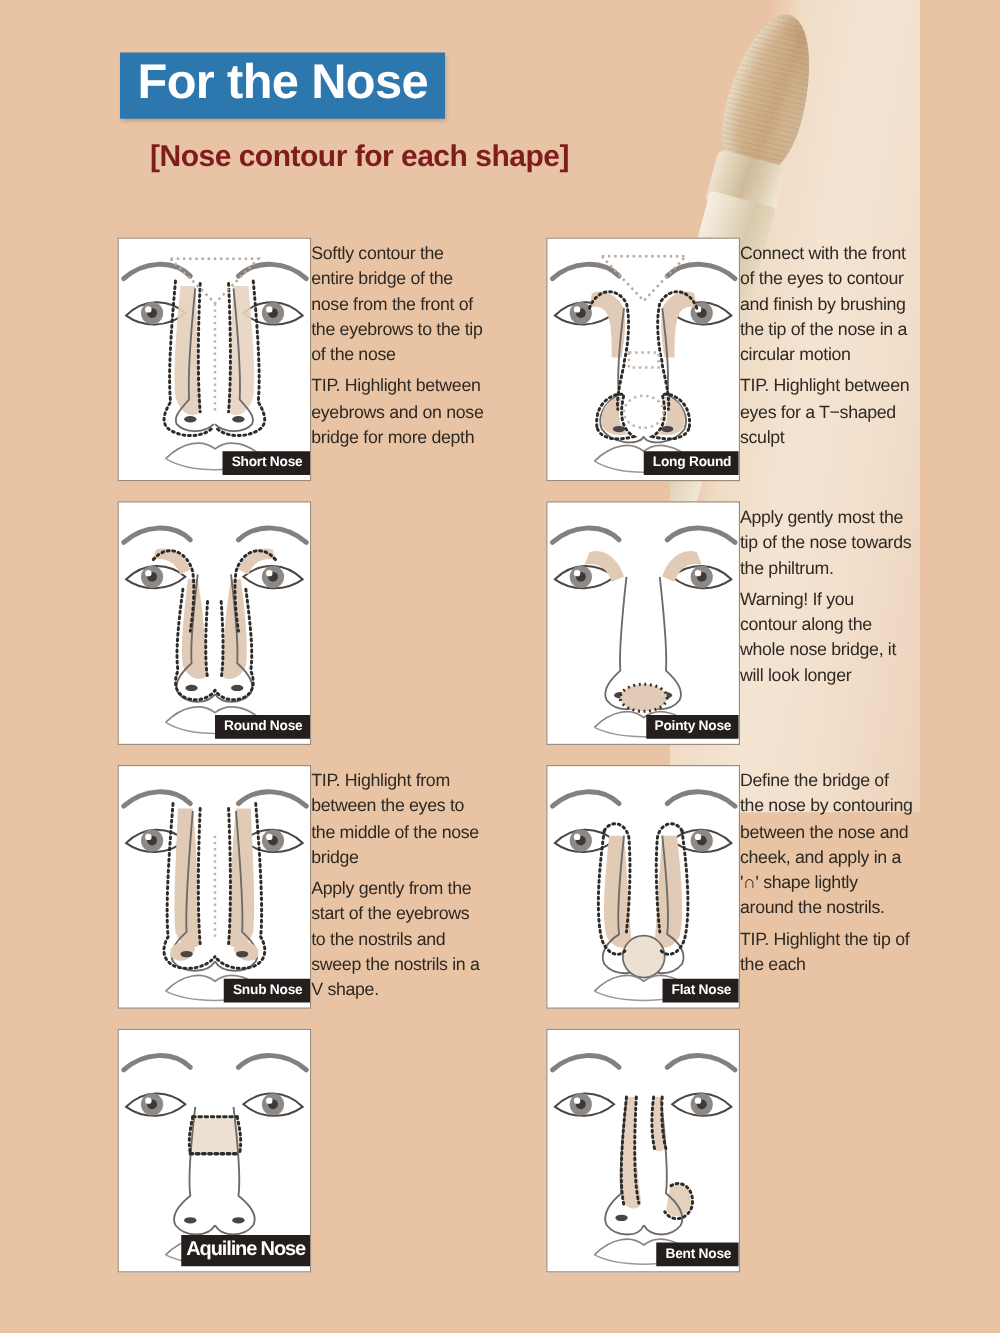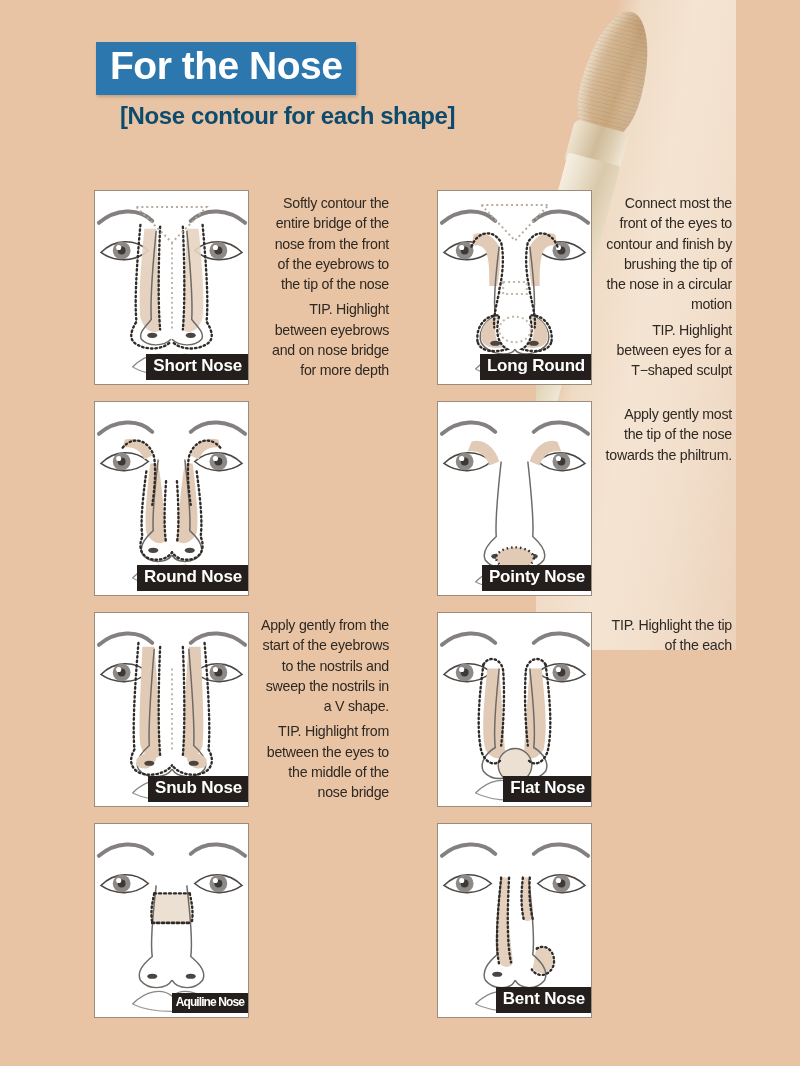--- a/index.html
+++ b/index.html
@@ -13,21 +13,20 @@
     font-family: "Liberation Sans", sans-serif;
     overflow: hidden;
     position: relative;
   }
   #page {
     position: relative;
     width: 736px;
     height: 1066px;
     background: #e8c4a4;
     overflow: hidden;
-    text-align: right;
   }
 
   
   .brush-area {
     position: absolute;
     top: 0;
     right: 0;
     width: 200px;
     height: 650px;
     overflow: hidden;
@@ -100,23 +99,23 @@
     color: #ffffff;
     font-size: 39px;
     font-weight: 700;
     letter-spacing: -0.5px;
     line-height: 1.05;
     white-space: nowrap;
   }
   .subtitle {
     position: absolute;
     left: 120px;
-    top: 102px;
+    top: 112px;
     font-size: 24px;
-    color: #0c4a6e;
+    color: #7f1d1d;
     font-weight: 600;
     letter-spacing: -0.4px;
     white-space: nowrap;
   }
 
   
   .grid {
     position: absolute;
     left: 94px;
     top: 190px;
@@ -145,31 +144,30 @@
     overflow: hidden;
   }
   .panel svg { display: block; width: 100%; height: 100%; }
 
   .panel-label {
     position: absolute;
     right: 0;
     bottom: 4px;
     background: #241f1d;
     color: #ffffff;
-    font-size: 17px;
+    font-size: 11px;
     font-weight: 700;
     padding: 3px 6px 4px 7px;
     line-height: 1.1;
     white-space: nowrap;
     letter-spacing: -0.2px;
   }
-  .panel-label.narrow { font-size: 12px; letter-spacing: -0.9px; padding-left: 4px; padding-right: 4px;}
+  .panel-label.narrow { font-size: 16px; letter-spacing: -0.9px; padding-left: 4px; padding-right: 4px;}
 
   .desc {
-    padding-left: 11px;
     padding-top: 3px;
     width: 140px;
     box-sizing: border-box;
   }
   .desc p {
     margin: 0;
     font-size: 14.2px;
     line-height: 1.43;
     color: #2e2823;
     font-weight: 500;
@@ -284,21 +282,21 @@
             <path d="M115 152 C117 132 101 124 93 126 C97 142 95 154 85 160 C99 164 113 162 115 152 Z" stroke="#2f2b28" stroke-width="2.4" stroke-dasharray="1.5 3" fill="none" stroke-linecap="round"></path>
             <ellipse cx="78" cy="140" rx="16" ry="13" stroke="#c4b5a6" stroke-width="2" stroke-dasharray="2 3" fill="none"></ellipse>
             <path d="M44 14 L112 14 L78 50 Z" stroke="#b8aa9c" stroke-width="2" stroke-dasharray="2 3" fill="none"></path>
             <rect x="66" y="92" width="24" height="12" stroke="#c4b5a6" stroke-width="2" stroke-dasharray="2 3" fill="none"></rect>
             <path d="M38 180 C52 166 68 164 78 172 C88 164 104 166 118 180" stroke="#8a8683" stroke-width="1.4" fill="none"></path>
             <path d="M38 180 C58 192 98 192 118 180" stroke="#9b9794" stroke-width="1.2" fill="none"></path>
           </svg>
           <div class="panel-label">Long Round</div>
         </div>
         <div class="desc">
-          <p>Connect most the front of the eyes to contour and finish by brushing the tip of the nose in a circular motion</p>
+          <p>Connect with the front of the eyes to contour and finish by brushing the tip of the nose in a circular motion</p>
           <p>TIP. Highlight between eyes for a T−shaped sculpt</p>
         </div>
       </div>
     </div>
 
     <div class="row">
       <div class="cell">
         <div class="panel">
           <svg viewBox="0 0 155 195" xmlns="http://www.w3.org/2000/svg">
             <rect width="155" height="195" fill="#fff"></rect>
@@ -357,20 +355,21 @@
             <ellipse cx="78" cy="158" rx="19" ry="11" fill="#e2cbb6"></ellipse>
             <ellipse cx="78" cy="158" rx="19" ry="11" stroke="#2f2b28" stroke-width="2.4" stroke-dasharray="1.5 3" fill="none"></ellipse>
             <path d="M30 50 C42 34 58 44 62 60" stroke="#2f2b28" stroke-width="2.4" stroke-dasharray="1.5 3" fill="none" stroke-linecap="round" opacity="0"></path>
             <path d="M38 182 C52 168 68 166 78 174 C88 166 104 168 118 182" stroke="#8a8683" stroke-width="1.4" fill="none"></path>
             <path d="M38 182 C58 192 98 192 118 182" stroke="#9b9794" stroke-width="1.2" fill="none"></path>
           </svg>
           <div class="panel-label">Pointy Nose</div>
         </div>
         <div class="desc">
           <p>Apply gently most the tip of the nose towards the philtrum.</p>
+          <p>Warning! If you contour along the whole nose bridge, it will look longer</p>
         </div>
       </div>
     </div>
 
     <div class="row">
       <div class="cell">
         <div class="panel">
           <svg viewBox="0 0 155 195" xmlns="http://www.w3.org/2000/svg">
             <rect width="155" height="195" fill="#fff"></rect>
             <path d="M4 32 C20 18 44 16 58 30" stroke="#6e6a68" stroke-width="4" fill="none" stroke-linecap="round" opacity=".85"></path>
@@ -396,22 +395,22 @@
             <path d="M111 30 C115 78 117 118 115 138 C121 148 119 158 109 162 C97 166 84 162 78 154" stroke="#2f2b28" stroke-width="2.4" stroke-dasharray="1.5 3" fill="none" stroke-linecap="round"></path>
             <path d="M66 34 C64 80 64 120 66 144" stroke="#2f2b28" stroke-width="2.4" stroke-dasharray="1.5 3" fill="none" stroke-linecap="round"></path>
             <path d="M89 34 C91 80 91 120 89 144" stroke="#2f2b28" stroke-width="2.4" stroke-dasharray="1.5 3" fill="none" stroke-linecap="round"></path>
             <path d="M78 56 L78 140" stroke="#c3b6a8" stroke-width="2" stroke-dasharray="2 3" fill="none"></path>
             <path d="M38 182 C52 168 68 166 78 174 C88 166 104 168 118 182" stroke="#8a8683" stroke-width="1.4" fill="none"></path>
             <path d="M38 182 C58 192 98 192 118 182" stroke="#9b9794" stroke-width="1.2" fill="none"></path>
           </svg>
           <div class="panel-label">Snub Nose</div>
         </div>
         <div class="desc">
+          <p>TIP. Highlight from between the eyes to the middle of the nose bridge</p>
           <p>Apply gently from the start of the eyebrows to the nostrils and sweep the nostrils in a V shape.</p>
-          <p>TIP. Highlight from between the eyes to the middle of the nose bridge</p>
         </div>
       </div>
 
       <div class="cell">
         <div class="panel">
           <svg viewBox="0 0 155 195" xmlns="http://www.w3.org/2000/svg">
             <rect width="155" height="195" fill="#fff"></rect>
             <path d="M4 32 C20 18 44 16 58 30" stroke="#6e6a68" stroke-width="4" fill="none" stroke-linecap="round" opacity=".85"></path>
             <path d="M97 30 C112 16 136 18 152 32" stroke="#6e6a68" stroke-width="4" fill="none" stroke-linecap="round" opacity=".85"></path>
             <path d="M6 62 C20 48 40 48 54 60 C40 72 20 72 6 62 Z" fill="#fff" stroke="#4a4745" stroke-width="1.6"></path>
@@ -431,20 +430,21 @@
             <path d="M46 52 C52 42 64 46 66 58 C68 86 66 116 64 134" stroke="#2f2b28" stroke-width="2.4" stroke-dasharray="1.5 3" fill="none" stroke-linecap="round"></path>
             <path d="M109 52 C103 42 91 46 89 58 C87 86 89 116 91 134" stroke="#2f2b28" stroke-width="2.4" stroke-dasharray="1.5 3" fill="none" stroke-linecap="round"></path>
             <path d="M46 52 C40 96 40 124 44 140 C48 152 58 156 64 148" stroke="#2f2b28" stroke-width="2.4" stroke-dasharray="1.5 3" fill="none" stroke-linecap="round"></path>
             <path d="M109 52 C115 96 115 124 111 140 C107 152 97 156 91 148" stroke="#2f2b28" stroke-width="2.4" stroke-dasharray="1.5 3" fill="none" stroke-linecap="round"></path>
             <path d="M38 182 C52 168 68 166 78 174 C88 166 104 168 118 182" stroke="#8a8683" stroke-width="1.4" fill="none"></path>
             <path d="M38 182 C58 192 98 192 118 182" stroke="#9b9794" stroke-width="1.2" fill="none"></path>
           </svg>
           <div class="panel-label">Flat Nose</div>
         </div>
         <div class="desc">
+          <p>Define the bridge of the nose by contouring between the nose and cheek, and apply in a '∩' shape lightly around the nostrils.</p>
           <p>TIP. Highlight the tip of the each</p>
         </div>
       </div>
     </div>
 
     <div class="row">
       <div class="cell">
         <div class="panel">
           <svg viewBox="0 0 155 195" xmlns="http://www.w3.org/2000/svg">
             <rect width="155" height="195" fill="#fff"></rect>

